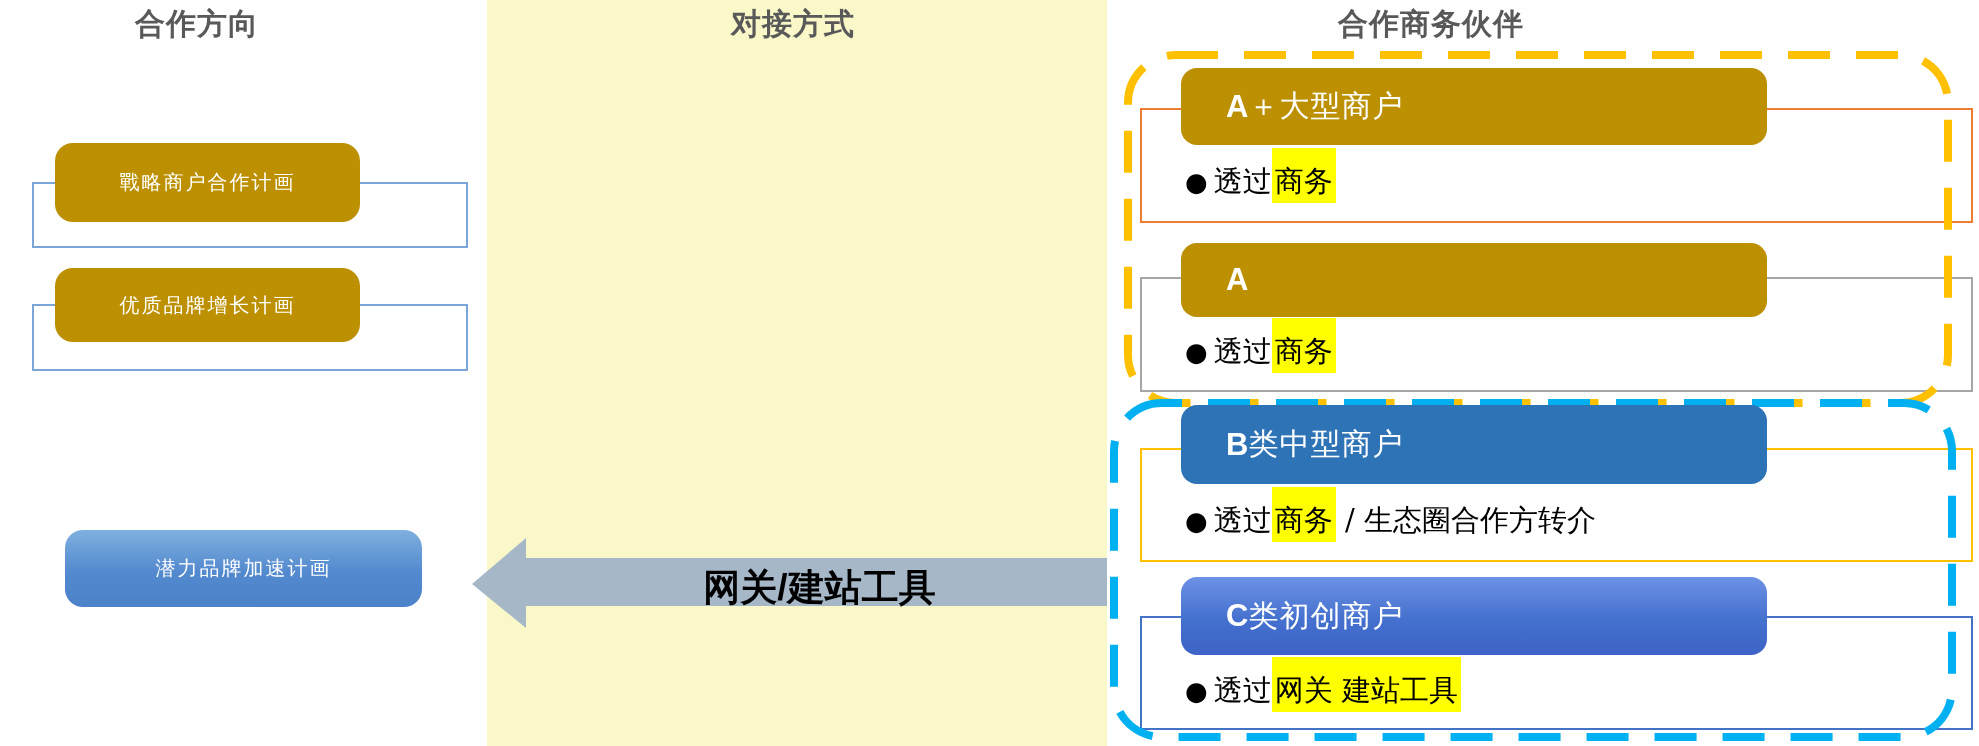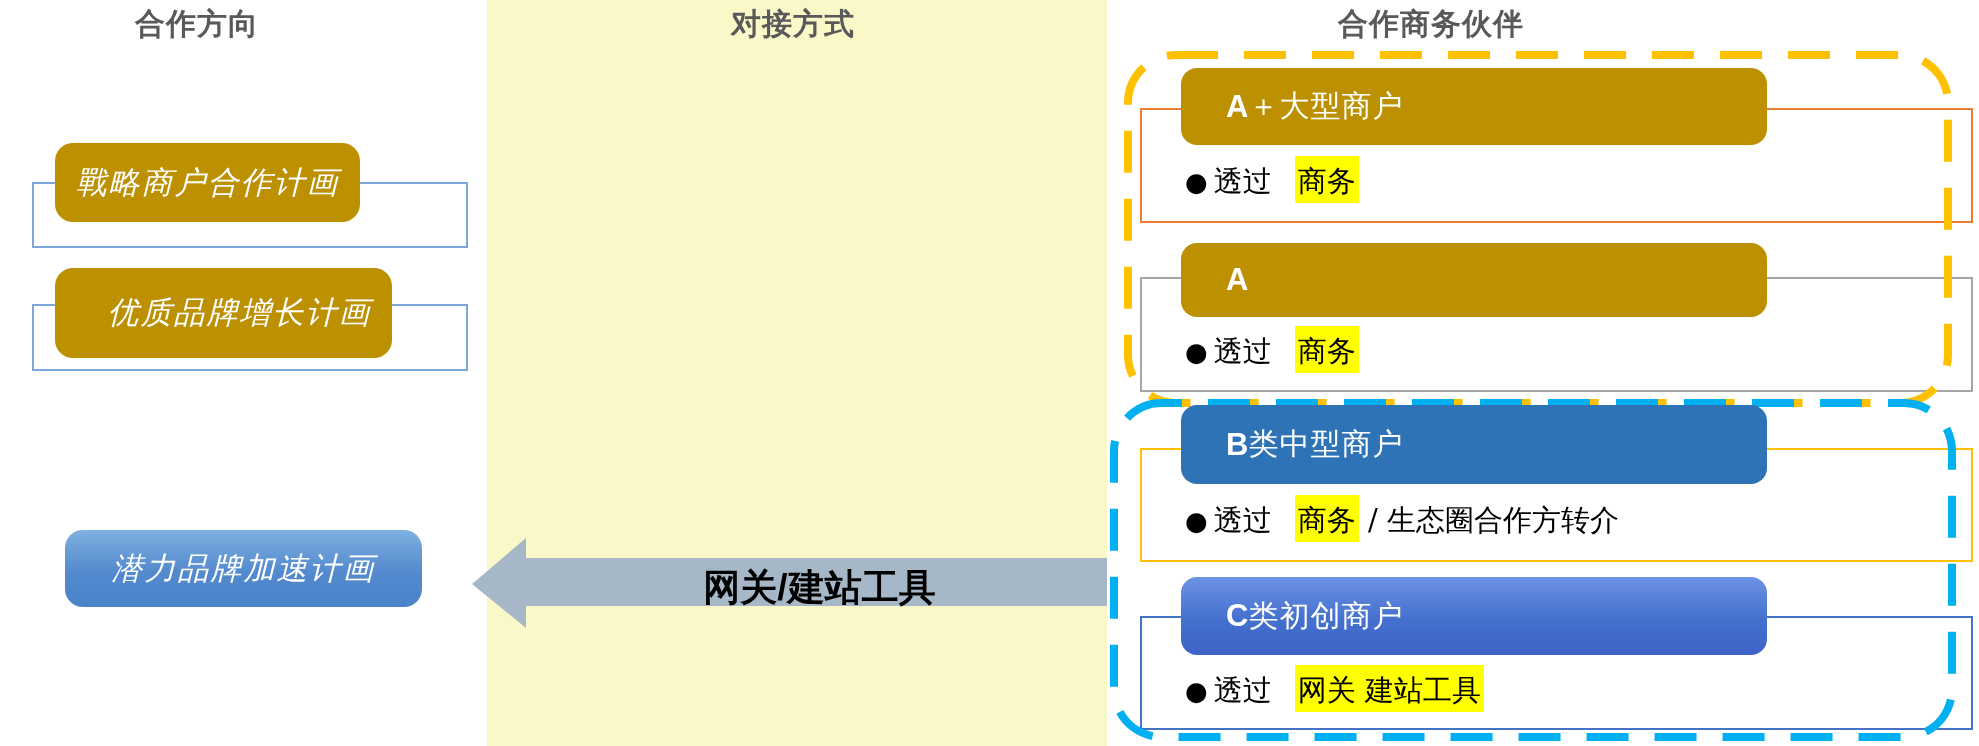--- a/index.html
+++ b/index.html
@@ -13,22 +13,22 @@
     width:320px;text-align:center;font-size:30px;font-weight:bold;color:#595959;
     top:4px;letter-spacing:1px;
   }
   
   .yellow-panel{left:487px;top:0;width:620px;height:746px;background:#FAF8C9;}
   
   .plan-outline{background:#ffffff;border:2px solid #7CA6D7;box-sizing:border-box;}
   
   .plan-box{
     border-radius:18px;color:#ffffff;font-family:"DejaVu Serif",serif;
-    font-size:31px;display:flex;align-items:center;justify-content:center;
-    letter-spacing:2px;white-space:nowrap;font-style:italic;
+    font-size:20px;display:flex;align-items:center;justify-content:center;
+    letter-spacing:2px;white-space:nowrap;
   }
   .plan-gold{background:#BC9000;}
   .plan-blue{background:linear-gradient(180deg,#7FB0E0 0%,#5389CE 55%,#4C82C8 100%);}
   
   .arrow{color:#000;}
   .arrow-shape{position:absolute;left:0;top:0;width:100%;height:100%;}
   .arrow1-shape{background:#D8BC62;clip-path:polygon(0px 46px,54px 0px,54px 22px,630px 22px,630px 71px,54px 71px,54px 93px);}
   .arrow2-shape{background:#A6B7C8;clip-path:polygon(0px 50px,54px 4px,54px 24px,635px 24px,635px 72px,54px 72px,54px 94px);}
   .arrow-label{
     position:absolute;left:60px;right:0;text-align:center;
@@ -49,41 +49,41 @@
   .partner-steel{background:#2E73B5;}
   .partner-royal{background:linear-gradient(180deg,#6C92E4 0%,#4470CE 55%,#3D63C6 100%);}
   .pfx{font-family:"Liberation Sans",sans-serif;font-weight:bold;font-size:31px;}
   .pname{font-family:"DejaVu Serif",serif;letter-spacing:1px;}
   
   .bullet{
     font-family:"DejaVu Serif",serif;font-size:29px;color:#000;white-space:nowrap;
     line-height:42px;height:42px;
   }
   .bullet .dot{font-family:"DejaVu Sans",sans-serif;font-size:26px;margin-right:6px;}
-  .hl{background:#FFFF00;padding:8px 3px 5px 3px;margin-left:23px;}
+  .hl{background:#FFFF00;padding:16px 3px 5px 3px;}
   svg.dash-layer{position:absolute;left:0;top:0;pointer-events:none;}
 </style>
 </head>
 <body>
 
 <div class="canvas">
 
   <div class="abs yellow-panel"></div>
 
   <div class="abs col-header" style="left:37px;">合作方向</div>
   <div class="abs col-header" style="left:633px;">对接方式</div>
   <div class="abs col-header" style="left:1271px;">合作商务伙伴</div>
 
   <div class="abs plan-outline" style="left:32px;top:182px;width:436px;height:66px;"></div>
   <div class="abs plan-outline" style="left:32px;top:304px;width:436px;height:67px;"></div>
 
   <div class="abs plan-box plan-gold" style="left:55px;top:143px;width:305px;height:79px;">
     <span>戰略商户合作计画</span>
   </div>
-  <div class="abs plan-box plan-gold" style="left:55px;top:268px;width:305px;height:90px;padding-left:32px;">
+  <div class="abs plan-box plan-gold" style="left:55px;top:268px;width:305px;height:74px;">
     <span>优质品牌增长计画</span>
   </div>
   <div class="abs plan-box plan-blue" style="left:65px;top:530px;width:357px;height:77px;text-align:center;">
     <span>潜力品牌加速计画</span>
   </div>
 
 
   <div class="abs arrow" style="left:472px;top:534px;width:635px;height:94px;">
     <div class="arrow-shape arrow2-shape"></div>
     <div class="arrow-label" style="top:29px;">网关/建站工具</div>

